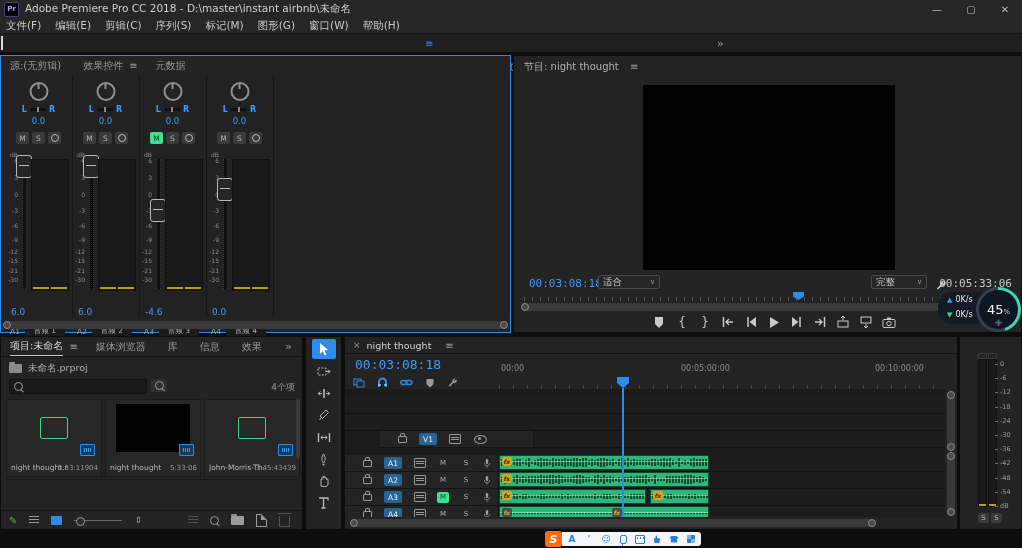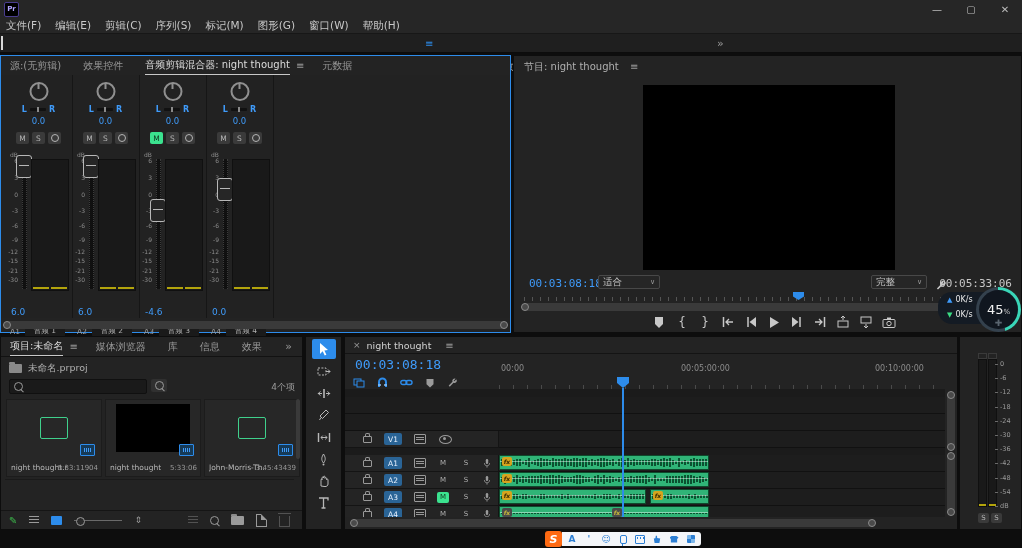--- a/index.html
+++ b/index.html
@@ -222,20 +222,21 @@
   .ime-kb{width:10px;height:7px;border:1px solid #2d7fd3;border-radius:1px;background:repeating-linear-gradient(90deg,#2d7fd3 0 1px,transparent 1px 3px);background-size:8px 2px;background-position:1px 1px;background-repeat:repeat-x;}
   .ime-hand{width:8px;height:8px;background:#2d7fd3;clip-path:polygon(20% 100%,10% 45%,30% 40%,35% 10%,50% 10%,52% 38%,90% 45%,80% 100%);}
   .ime-shirt{width:9px;height:7px;background:#2d7fd3;clip-path:polygon(0 30%,30% 0,70% 0,100% 30%,85% 50%,85% 100%,15% 100%,15% 50%);}
   .ime-grid{width:8px;height:8px;background:conic-gradient(#2d7fd3 0 25%,#7db6e8 0 50%,#2d7fd3 0 75%,#7db6e8 0);border-radius:1px;}
 </style>
 </head>
 <body>
 
 <header id="titlebar" class="abs">
   <div id="app-icon">Pr</div>
+  <div id="win-title">Adobe Premiere Pro CC 2018 - D:\master\instant airbnb\未命名</div>
   <div id="win-controls">
     <div class="winbtn">—</div>
     <div class="winbtn">▢</div>
     <div class="winbtn">✕</div>
   </div>
 </header>
 
 <nav id="menubar" class="abs">
   <span class="menu-item">文件(F)</span>
   <span class="menu-item">编辑(E)</span>
@@ -257,21 +258,20 @@
   <span class="ws-tab">音频</span>
   <span class="ws-tab">图形</span>
   <span class="ws-tab">库</span>
   <span class="ws-overflow">»</span>
 </div>
 
 <section id="mixer" class="panel">
   <div class="ptabbar">
     <span class="ptab">源:(无剪辑)</span>
     <span class="ptab">效果控件</span>
-    <span class="ptab active">音频剪辑混合器: night thought</span>
     <span class="pmenu">≡</span>
     <span class="ptab">元数据</span>
   </div>
   <div id="mixer-body">
       <div class="strip" style="left: 4px;">
         <div class="knob"></div>
         <div class="panrow">
           <span class="panLR">L</span>
           <span class="panslider"></span>
           <span class="panLR">R</span>
@@ -727,21 +727,21 @@
     </div>
   <div id="tl-phead" class="phead abs"></div>
   <div id="tl-pline"></div>
   <div id="tl-tracks">
       <div class="trow" style="top: 8px; height: 17px;">
         <div class="tlane"></div>
       </div>
       <div class="trow" style="top: 25px; height: 17px;">
         <div class="tlane"></div>
       </div>
-      <div class="trow" style="top: 42px; height: 17px;">
+      <div class="trow" style="top: 42px; height: 17px; padding-left: 35px;">
         <div class="thead">
           <span class="lockic"></span>
           <span class="tbadge on">V1</span>
           <span class="syncic"></span>
           <span class="eyeic"></span>
         </div>
         <div class="tlane"></div>
       </div>
       <div class="trow" style="top: 66px; height: 17px;">
         <div class="thead">

